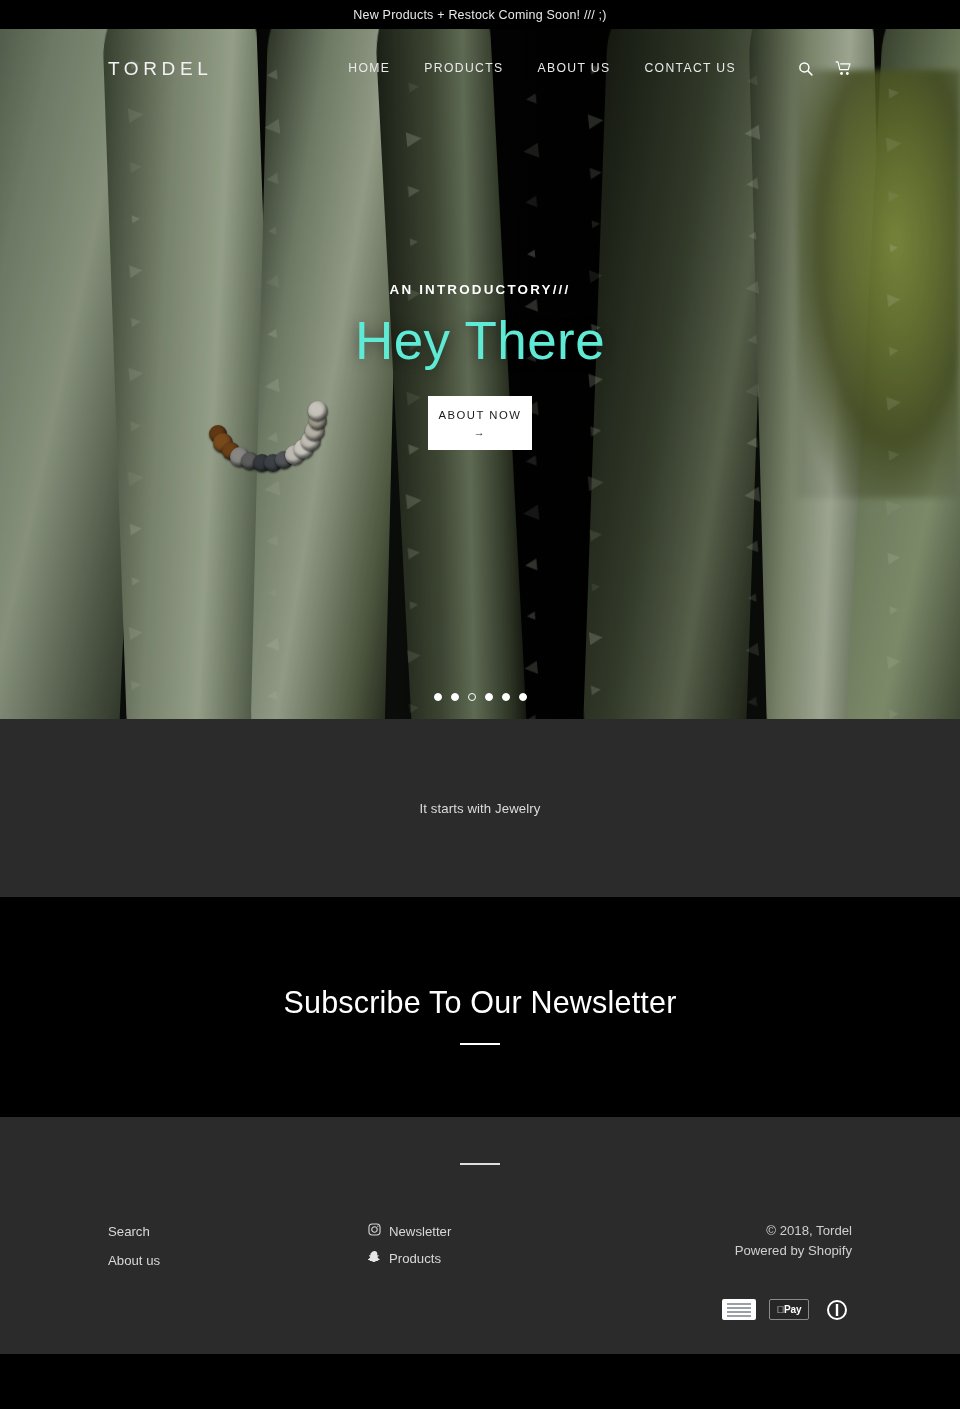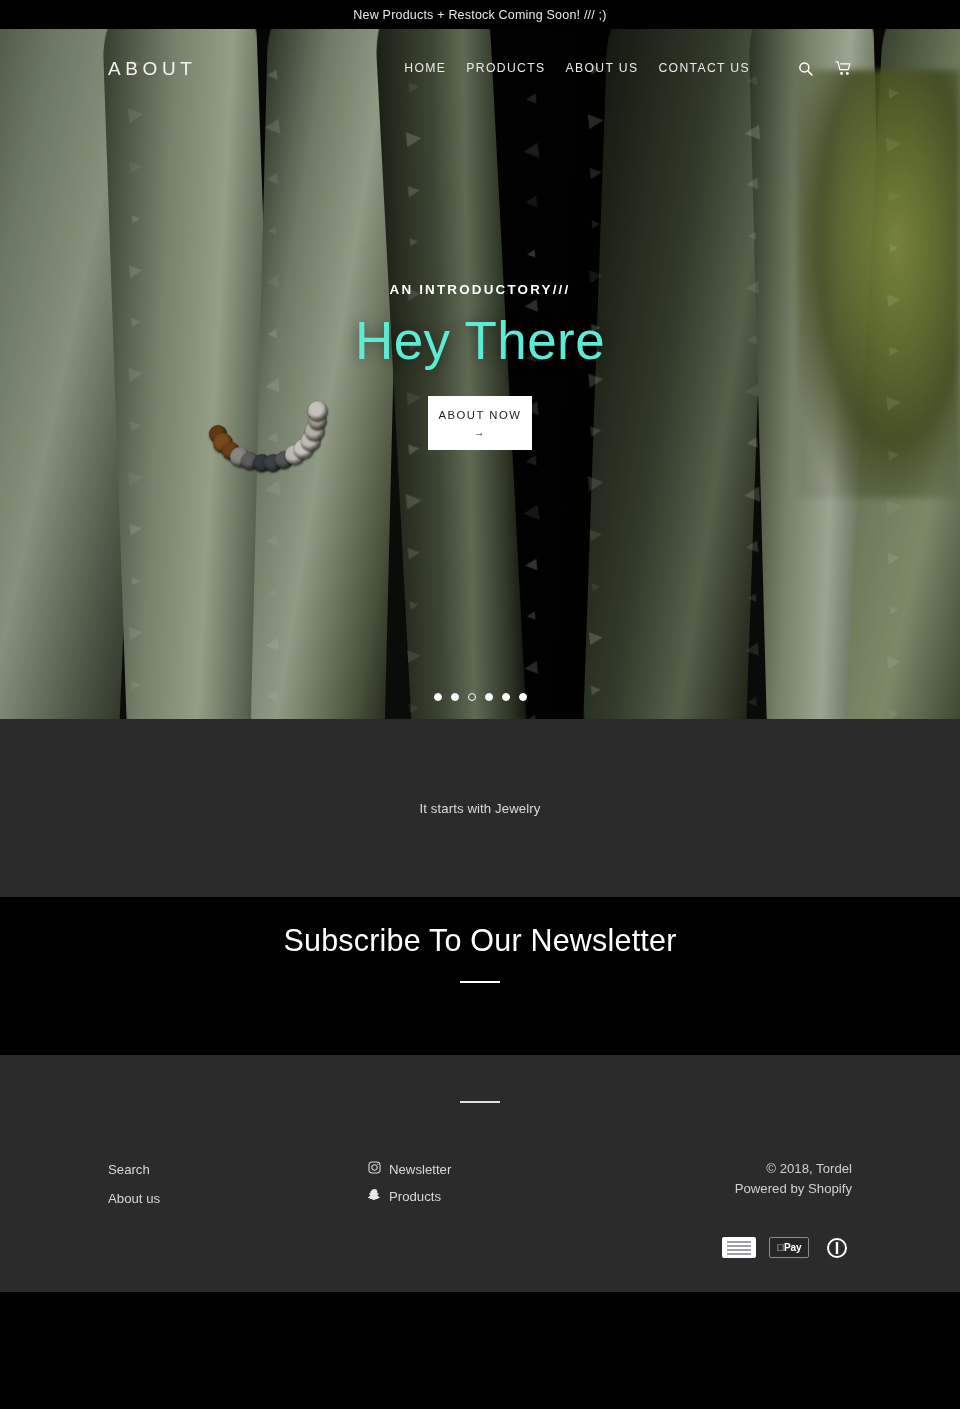--- a/index.html
+++ b/index.html
@@ -99,21 +99,21 @@
     display: flex; align-items: center;
     padding: 0 108px 0 108px;
     z-index: 20;
   }
   .logo {
     color: #f2f2f2; font-size: 19px; letter-spacing: 4.6px;
     font-weight: 400; text-decoration: none; line-height: 1;
   }
   .main-nav {
     margin-left: auto;
-    display: flex; align-items: center; gap: 20px;
+    display: flex; align-items: center; gap: 34px;
   }
   .nav-link {
     color: #eaeaea; font-size: 12.2px; letter-spacing: 1.35px;
     text-decoration: none; white-space: nowrap;
   }
   .header-icons { display: flex; align-items: center; gap: 22px; margin-left: 28px; }
   .icon-btn {
     background: none; border: 0; cursor: pointer; padding: 0;
     display: flex; align-items: center; color: #fff;
   }
@@ -153,21 +153,21 @@
 
   
   .jewelry-section {
     height: 178px; background: #2b2b2b;
     display: flex; align-items: center; justify-content: center;
   }
   .jewelry-text { color: #dcdcdc; font-size: 13.2px; letter-spacing: .1px; }
 
   
   .newsletter {
-    background: #000; padding: 26px 0 72px; text-align: center;
+    background: #000; padding: 88px 0 72px; text-align: center;
   }
   .newsletter-title {
     color: #fff; font-size: 30.5px; font-weight: 400; letter-spacing: .2px;
   }
   .newsletter-sub {
     color: #d9d9d9; font-size: 13.2px; margin-top: 17px; letter-spacing: .1px;
   }
   .rule { width: 40px; height: 2px; background: #fff; margin: 23px auto 0; }
   .subscribe-form {
     display: flex; width: 390px; margin: 42px auto 0;
@@ -350,21 +350,21 @@
         <span class="bead" style="height: 20px; width: 20px; left: 91.5605px; top: 51.8118px; background: radial-gradient(circle at 35% 30%, rgb(230, 227, 218) 0%, rgb(230, 227, 218) 45%, rgba(0, 0, 0, 0.55) 100%);"></span>
         <span class="bead" style="height: 20px; width: 20px; left: 98.5655px; top: 43.7023px; background: radial-gradient(circle at 35% 30%, rgb(221, 217, 207) 0%, rgb(221, 217, 207) 45%, rgba(0, 0, 0, 0.55) 100%);"></span>
         <span class="bead" style="height: 20px; width: 20px; left: 103.377px; top: 34.4261px; background: radial-gradient(circle at 35% 30%, rgb(207, 202, 189) 0%, rgb(207, 202, 189) 45%, rgba(0, 0, 0, 0.55) 100%);"></span>
         <span class="bead" style="height: 18px; width: 18px; left: 106.757px; top: 25.4396px; background: radial-gradient(circle at 35% 30%, rgb(185, 179, 164) 0%, rgb(185, 179, 164) 45%, rgba(0, 0, 0, 0.55) 100%);"></span>
         <span class="bead" style="height: 20px; width: 20px; left: 105.59px; top: 14.2347px; background: radial-gradient(circle at 35% 30%, rgb(226, 223, 214) 0%, rgb(226, 223, 214) 45%, rgba(0, 0, 0, 0.55) 100%);"></span>
       </div>
     <div class="hero-dim"></div>
   </div>
 
   <header class="site-header">
-    <a class="logo" href="#">ABOUT</a>
+    <a class="logo" href="#">TORDEL</a>
 
     <nav class="main-nav">
       <a class="nav-link" href="#">HOME</a>
       <a class="nav-link" href="#">PRODUCTS</a>
       <a class="nav-link" href="#">ABOUT US</a>
       <a class="nav-link" href="#">CONTACT US</a>
 
       <div class="header-icons">
         <button class="icon-btn" aria-label="Search">
           <svg width="15" height="15" viewBox="0 0 20 20" fill="none" stroke="#fff" stroke-width="2">

